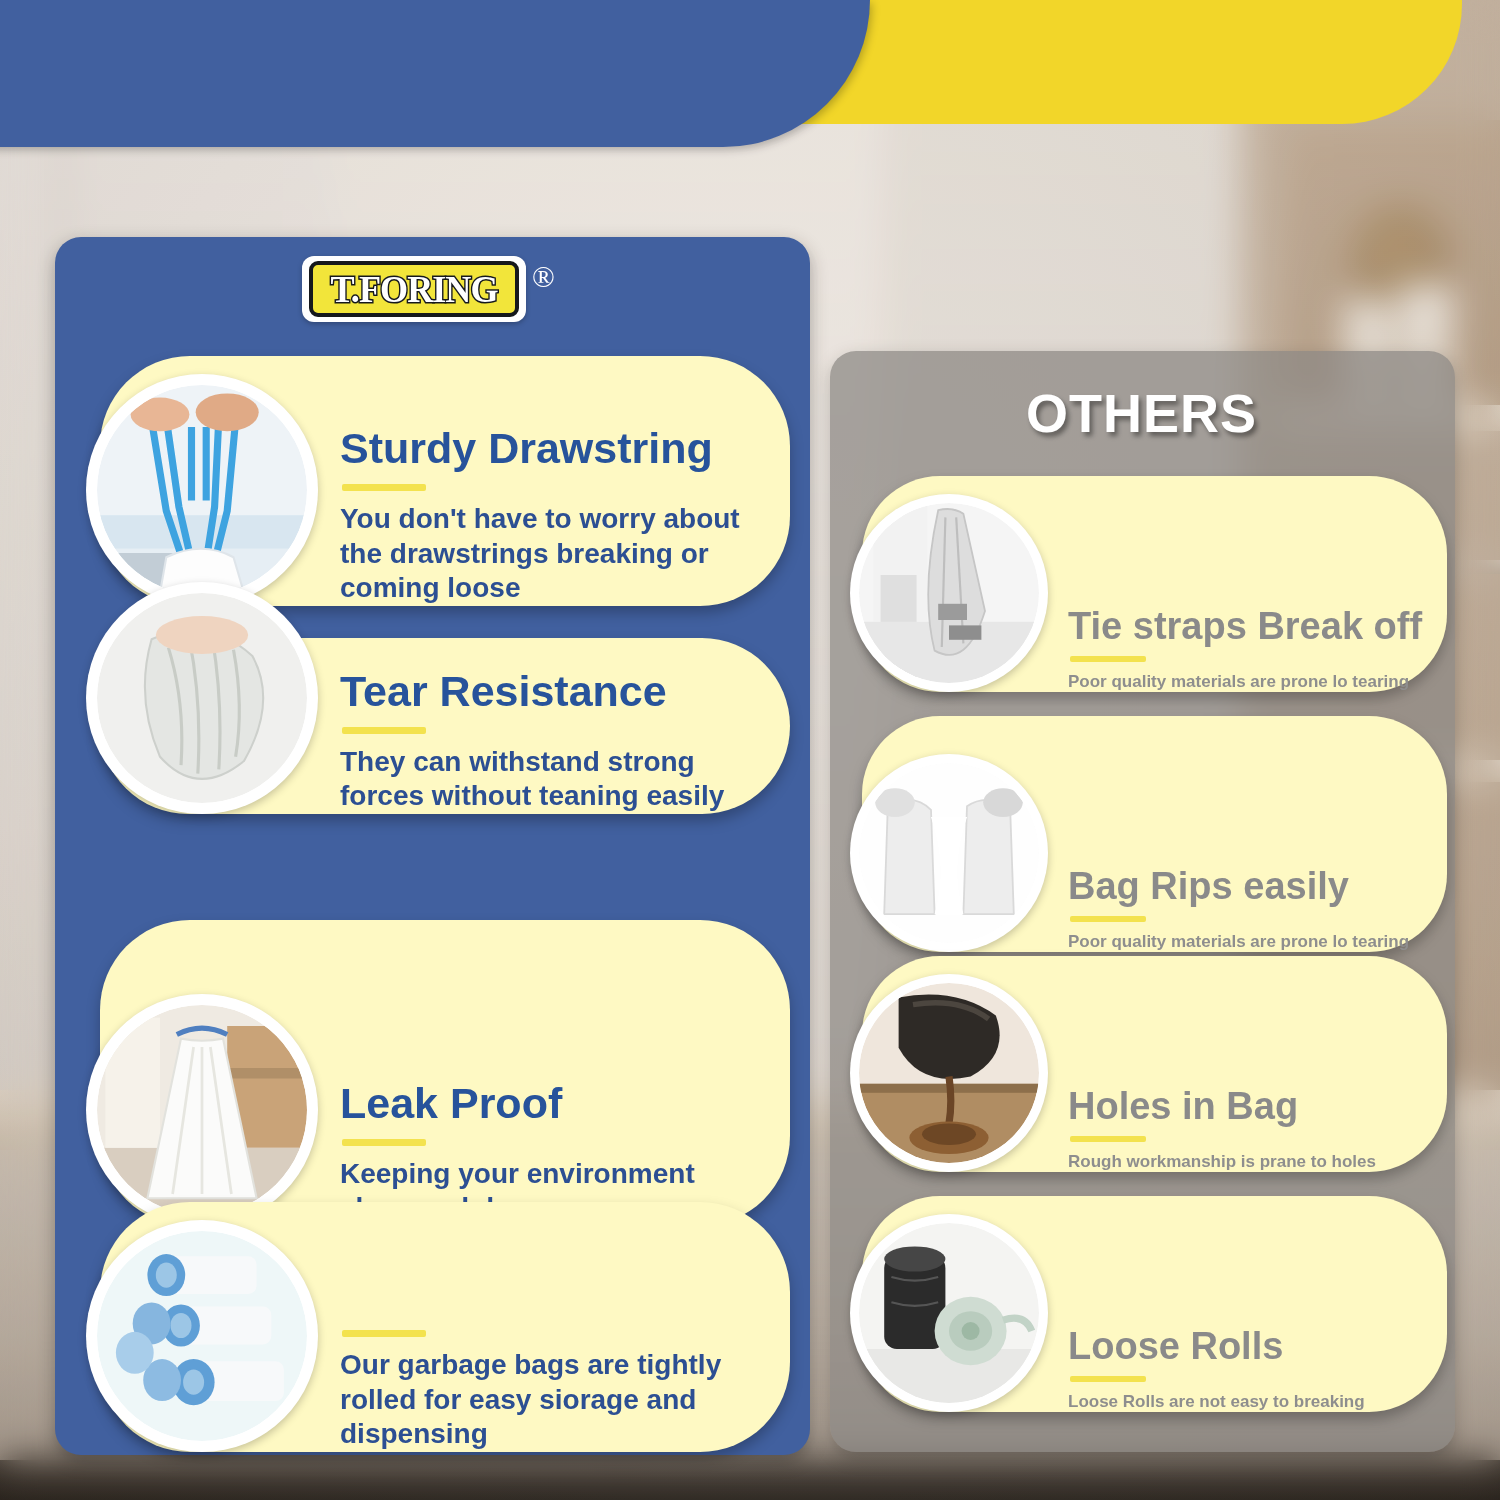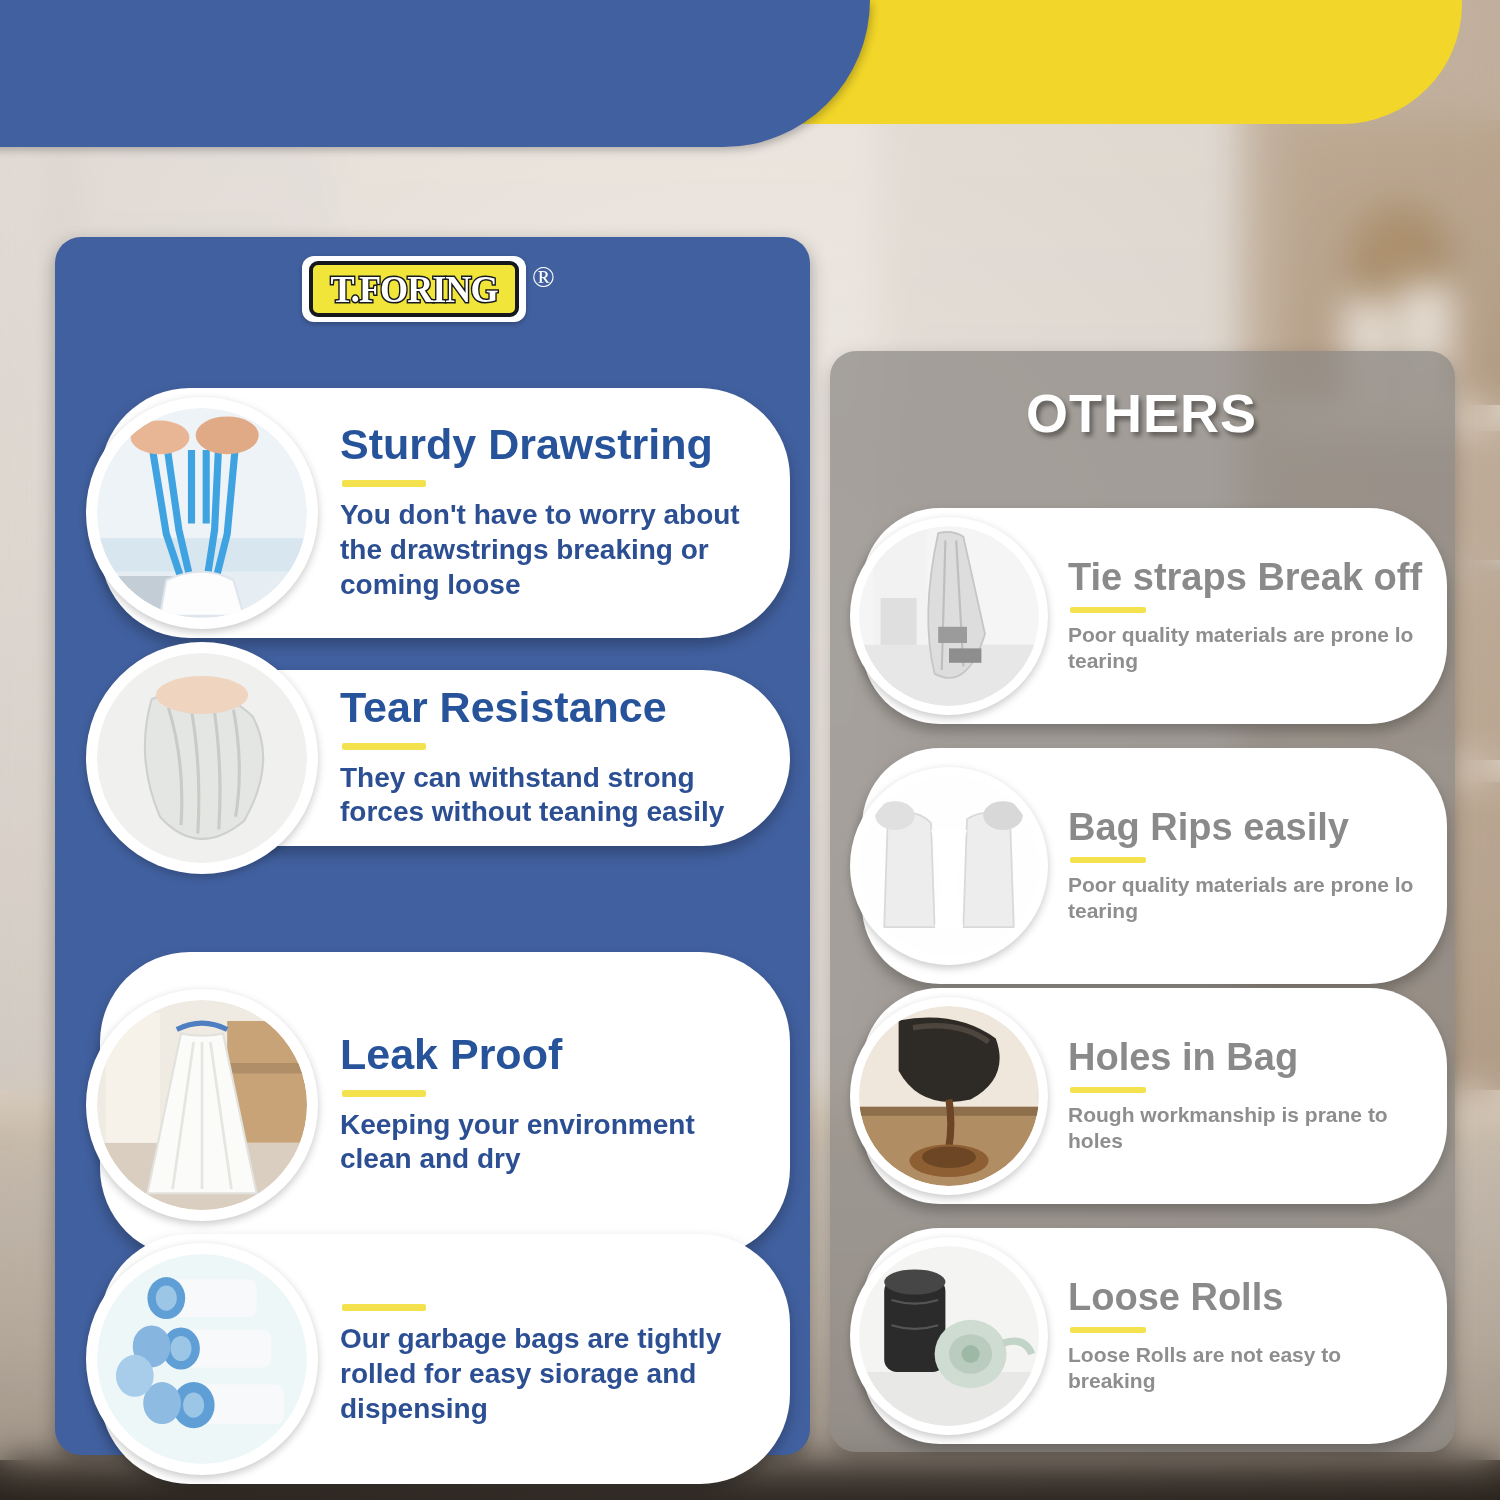--- a/index.html
+++ b/index.html
@@ -95,24 +95,23 @@
     font-size:38px; font-weight:bold; color:#ffffff; letter-spacing:-1px;
     -webkit-text-stroke:3px #15181c; paint-order:stroke fill;
     font-stretch:condensed; transform:scaleX(.95); transform-origin:center;
     line-height:1; white-space:nowrap;
   }
   .logo-reg { color:#ffffff; font-size:30px; margin-left:6px; margin-top:4px;
       font-weight:normal; }
 
   
   .card {
-    position:absolute; z-index:6; background:#ffffff;
-    border-radius:90px; display:flex; align-items:center;
+    position:absolute; z-index:6; background:#fef9c3;
+    border-radius:90px; display:flex; align-items:flex-end;
     box-shadow:0 7px 14px rgba(0,0,0,.26);
-    margin-top:32px;
   }
   .card.left  { left:100px; width:690px; }
   .card.right { left:862px; width:585px; border-radius:78px; }
 
   .thumb {
     flex:0 0 auto; border-radius:50%; background:#ffffff; overflow:hidden;
     position:relative; box-shadow:0 3px 9px rgba(0,0,0,.22);
   }
   .card.left  .thumb { width:232px; height:232px; margin-left:-14px; padding:11px; }
   .card.right .thumb { width:198px; height:198px; margin-left:-12px; padding:9px; }
@@ -124,21 +123,21 @@
 
   .ctitle { font-weight:bold; line-height:1.02; }
   .card.left  .ctitle { color:#27539b; font-size:43px; }
   .card.right .ctitle { color:#8a8a8a; font-size:38px; }
 
   .rule { height:7px; width:84px; background:#f3e24e; margin:13px 0 11px 2px; border-radius:2px; }
   .card.right .rule { height:6px; width:76px; margin:10px 0 9px 2px; }
 
   .cbody { font-weight:bold; line-height:1.24; }
   .card.left  .cbody { color:#2c4f93; font-size:28px; }
-  .card.right .cbody { color:#8e8e8e; font-size:21px; }
+  .card.right .cbody { color:#8e8e8e; font-size:17px; }
 
   
   .others-title {
     position:absolute; left:1026px; top:382px; z-index:6;
     font-size:54px; font-weight:bold; color:#ffffff; letter-spacing:1px;
     text-shadow:3px 4px 5px rgba(0,0,0,.42);
   }
 </style>
 </head>
 <body>

